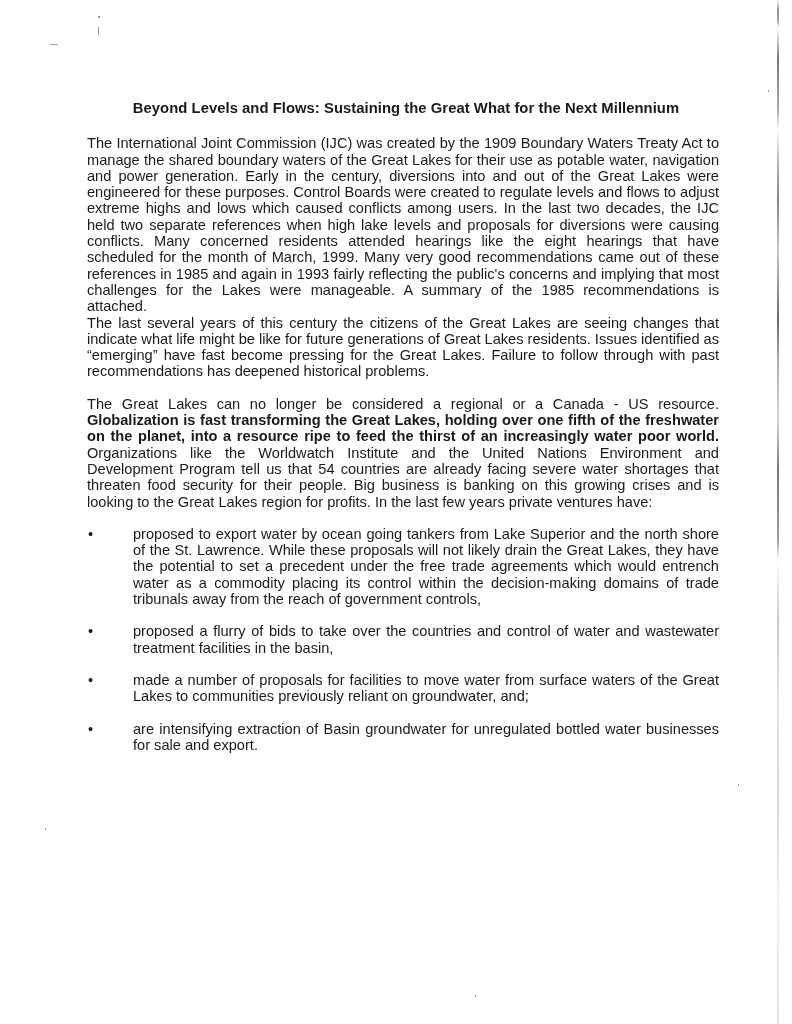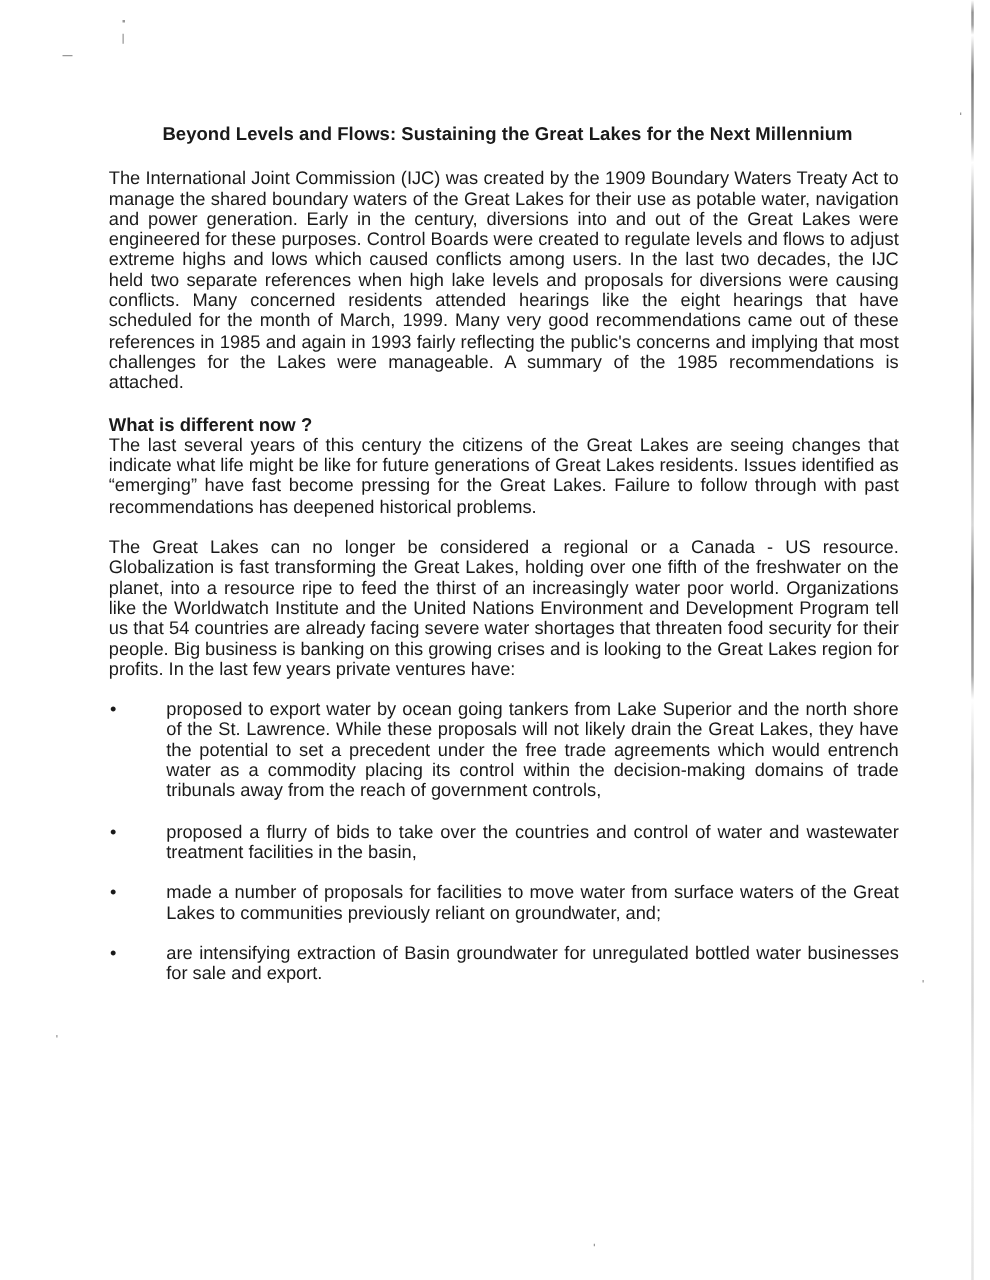--- a/index.html
+++ b/index.html
@@ -62,21 +62,21 @@
   p {
     margin: 0;
   }
   .para-gap { margin-top: 16px; }
   .u { }
   .heading {
     font-weight: bold;
     font-size: 14.8px;
     margin-top: 18px;
   }
-  b { font-weight: normal; }
+  b { font-weight: bold; }
   ul.bullets {
     list-style: none;
     padding: 0;
     margin: 16px 0 0 0;
   }
   ul.bullets li {
     position: relative;
     padding-left: 46px;
     margin-bottom: 16px;
   }
@@ -94,27 +94,26 @@
   <div class="scan-edge"></div>
   <div class="speck" style="left:98px;top:16px;"></div>
   <div class="speck" style="left:98px;top:27px;height:8px;width:1px;"></div>
   <div class="speck" style="left:50px;top:44px;width:8px;height:1px;"></div>
   <div class="speck" style="left:768px;top:90px;width:1px;"></div>
   <div class="speck" style="left:45px;top:828px;width:1px;"></div>
   <div class="speck" style="left:738px;top:784px;width:1px;"></div>
   <div class="speck" style="left:475px;top:995px;width:1px;"></div>
 
   <div class="content">
-    <h1 class="title">Beyond Levels and Flows: Sustaining the Great Lakes for the Next Millennium</h1>
+    <h1 class="title">Beyond Levels and Flows: Sustaining the Great What for the Next Millennium</h1>
 
     <p>
       <span>The International Joint Commission (IJC) was created by the 1909 </span><span class="u">Boundary Waters Treaty Act</span><span> to manage the shared boundary waters of the Great Lakes for their use as potable water, navigation and power generation. Early in the century, diversions into and out of the Great Lakes were engineered for these purposes. Control Boards were created to regulate levels and flows to adjust extreme highs and lows which caused conflicts among users. In the last two decades, the IJC held two separate references when high lake levels and proposals for diversions were causing conflicts. Many concerned residents attended hearings like the eight hearings that have scheduled for the month of March, 1999. Many very good recommendations came out of these references in 1985 and again in 1993 fairly reflecting the public's concerns and implying that most challenges for the Lakes were manageable. A summary of the 1985 recommendations is attached.</span>
     </p>
 
-    <div class="heading">What is different now ?</div>
 
     <p>The last several years of this century the citizens of the Great Lakes are seeing changes that indicate what life might be like for future generations of Great Lakes residents. Issues identified as “emerging” have fast become pressing for the Great Lakes. Failure to follow through with past recommendations has deepened historical problems.</p>
 
     <p class="para-gap">
       <span>The Great Lakes can no longer be considered a regional or a Canada - US resource. </span><b>Globalization is fast transforming the Great Lakes, holding over one fifth of the freshwater on the planet, into a resource ripe to feed the thirst of an increasingly water poor world.</b><span>  Organizations like the Worldwatch Institute and the United Nations Environment and Development Program tell us that 54 countries are already facing severe water shortages that threaten food security for their people. Big business is banking on this growing crises and is looking to the Great Lakes region for profits. In the last few years private ventures have:</span>
     </p>
 
     <ul class="bullets">
       <li>
         <span class="dot">•</span>

